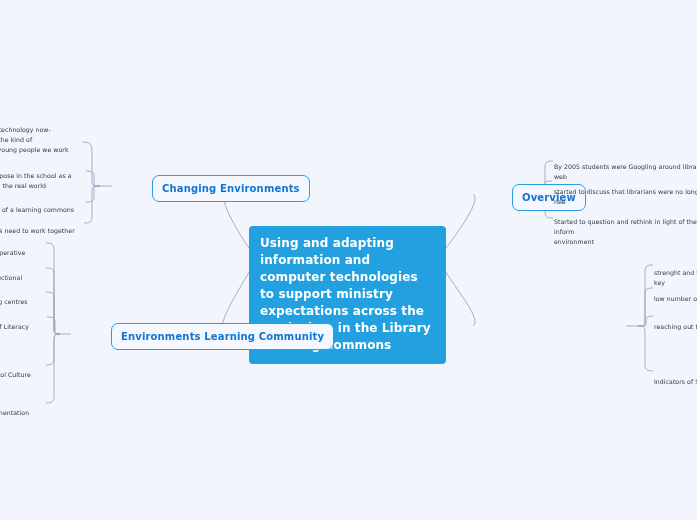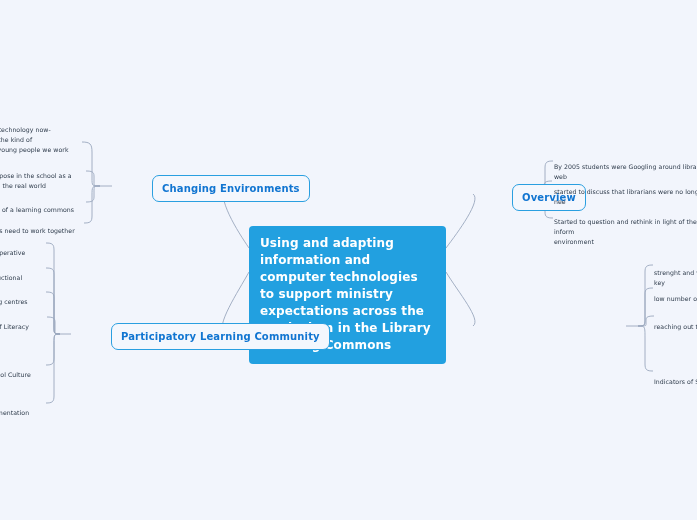--- a/index.html
+++ b/index.html
@@ -132,21 +132,21 @@
 phy and the real world</span>
   </div>
   <div class="node leaf-node clip-left" style="left:-28px; top:193px; width:114px;">
     <span>teristics of a learning commons</span>
   </div>
   <div class="node leaf-node clip-left" style="left:-28px; top:214px; width:112px;">
     <span>onments need to work together</span>
   </div>
 
   <div class="node branch-node" style="left:71px; top:323px;">
-    <span>Participatory Learning Community</span>
+    <span>Environments Learning Community</span>
   </div>
 
   <div class="node leaf-node clip-left" style="left:-26px; top:236px; width:72px;">
     <span>se, cooperative</span>
   </div>
   <div class="node leaf-node clip-left" style="left:-26px; top:261px; width:72px;">
     <span>d instructional</span>
   </div>
   <div class="node leaf-node clip-left" style="left:-26px; top:285px; width:72px;">
     <span>building centres</span>

